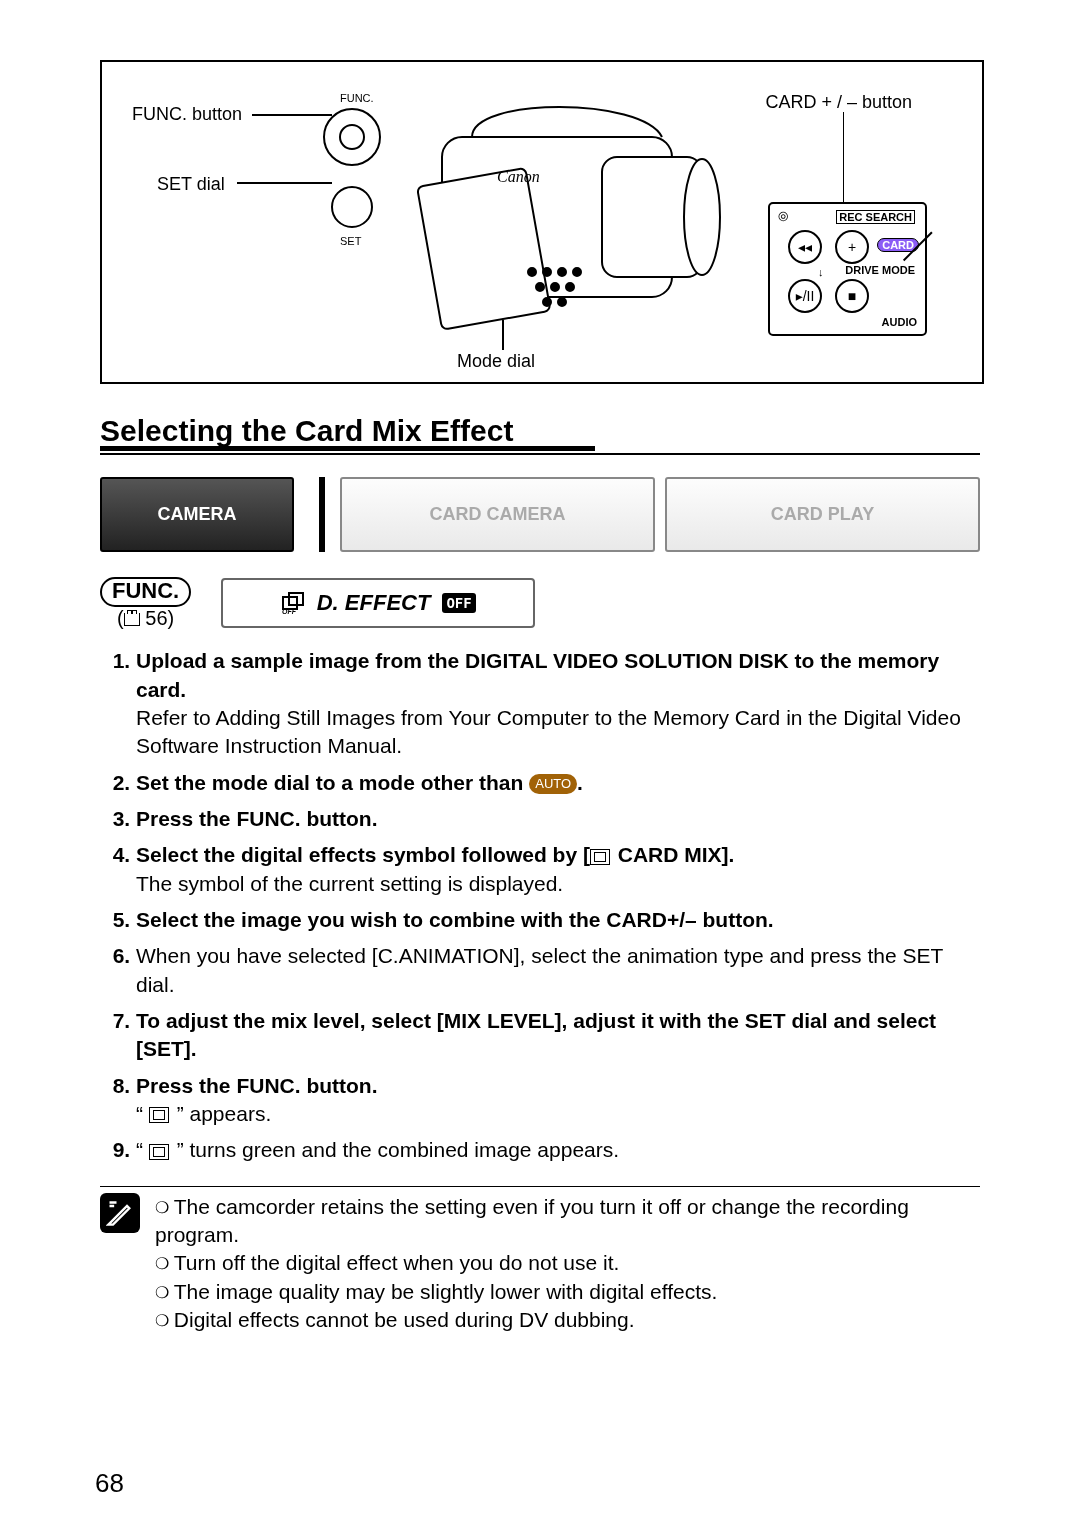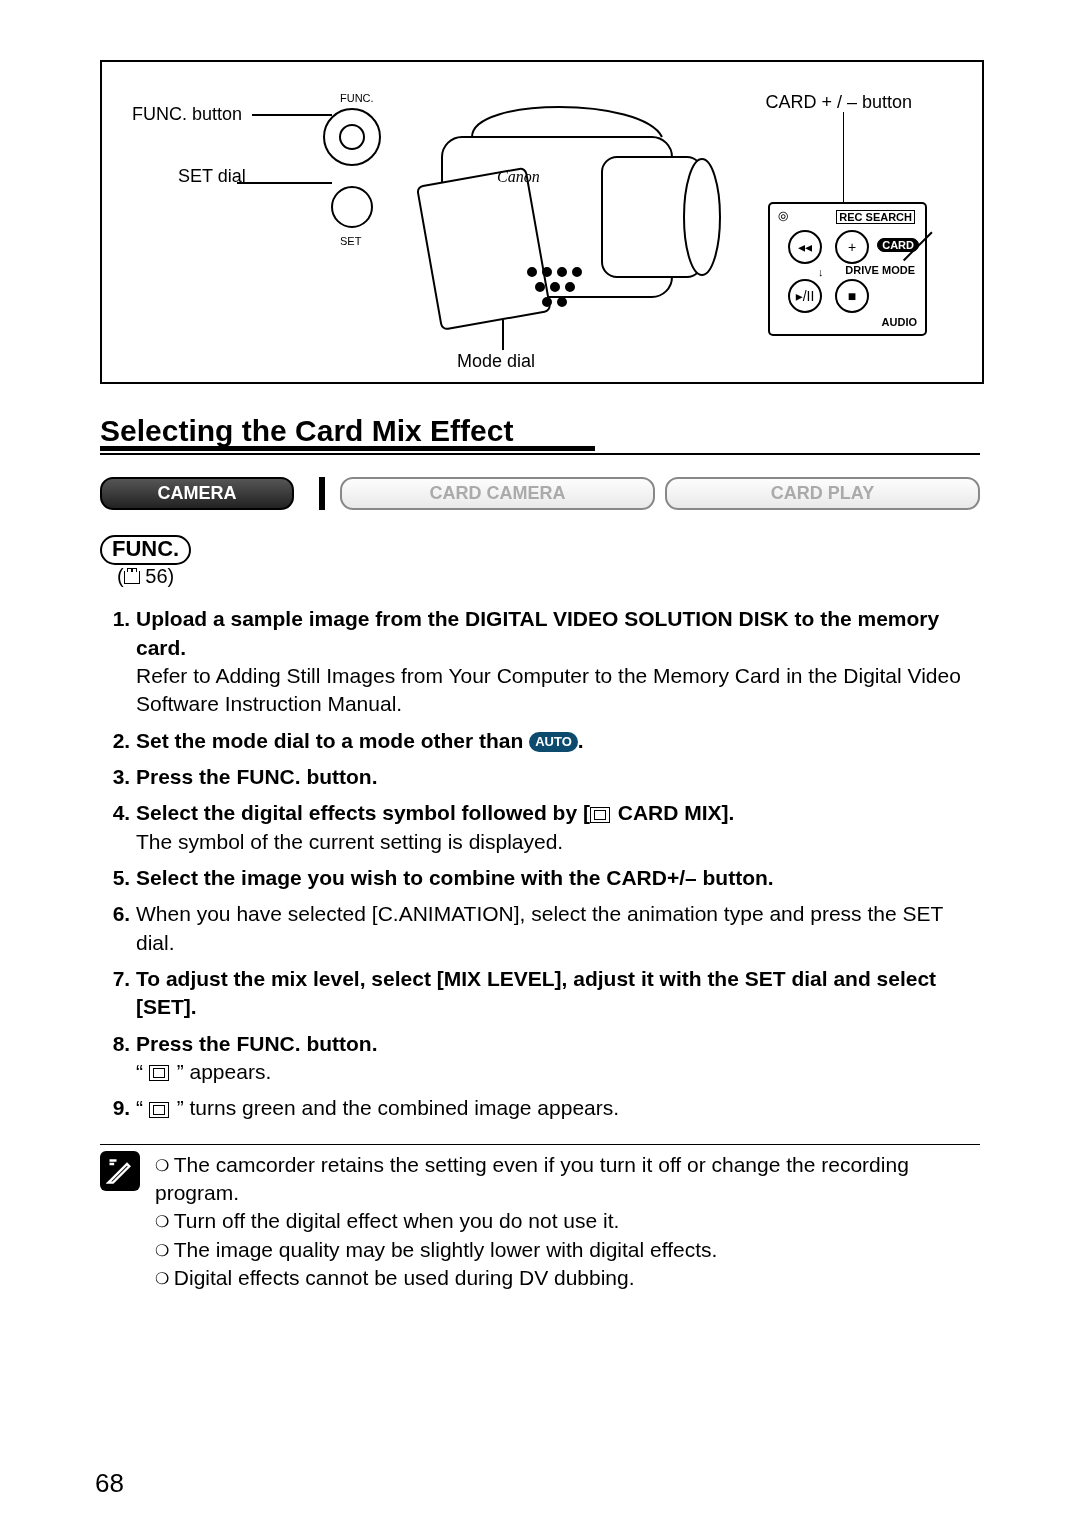--- a/index.html
+++ b/index.html
@@ -73,36 +73,36 @@
     position: absolute;
     font-size: 11px;
     font-weight: bold;
   }
   .btn-panel .cap {
     position: absolute;
     font-size: 11px; font-weight: bold;
     padding: 0 4px;
     border: 1px solid #000;
     border-radius: 8px;
-    background: #000000; color: #fff;
+    background: #8b5cf6; color: #fff;
   }
 
   
   .mode-row {
     display: flex;
     gap: 10px;
     align-items: stretch;
     margin-bottom: 25px;
   }
   .mode-tab {
     flex:1;
     border: 2px solid #888;
-    border-radius: 13px;
+    border-radius: 3px;
     text-align: center;
-    padding: 4px 0;
+    padding: 25px 0;
     font-weight: bold;
     font-size: 18px;
     color: #aaa;
     background: linear-gradient(#fdfdfd,#e9e9e9);
   }
   .mode-tab.active {
     color: #fff;
     background: linear-gradient(#555,#222);
     border-color: #000;
     flex: 0 0 190px;
@@ -168,24 +168,24 @@
     padding-left: 36px;
     margin-top: 4px;
   }
   ol.steps > li { margin-bottom: 8px; }
   ol.steps > li > .step-head { font-weight: bold; }
   ol.steps > li > .step-body { font-weight: normal; }
   ol.steps > li::marker { font-weight: bold; }
 
   .inline-icon-auto {
     display:inline-block;
-    background:#0c4a6e; color:#fff;
+    background:#a16207; color:#fff;
     border-radius: 10px;
     font-size: 13px;
-    font-weight: bold;
+    font-weight: normal;
     padding: 1px 6px;
     vertical-align: middle;
   }
   .inline-icon-cardmix {
     display:inline-block;
     width: 18px; height: 14px;
     border:1px solid #000;
     position: relative;
     vertical-align: middle;
     margin-right:2px;
@@ -238,21 +238,21 @@
   }
 </style>
 </head>
 <body>
 
 <div class="page">
 
   <div class="diagram-box">
     <div class="diag-label" style="left:30px; top:42px;">FUNC. button</div>
     <div class="diag-line" style="left:150px; top:52px; width:80px;"></div>
-    <div class="diag-label" style="left:55px; top:104px;margin-left:21px;">SET dial</div>
+    <div class="diag-label" style="left:55px; top:112px;">SET dial</div>
     <div class="diag-line" style="left:135px; top:120px; width:95px;"></div>
     <div class="diag-label" style="right:70px; top:30px;">CARD + / – button</div>
     <div class="diag-line" style="right:138px; top:50px; width:1.5px; height:90px; background:#000;"></div>
     <div class="diag-label" style="left:355px; bottom:10px;">Mode dial</div>
     <div class="diag-line" style="left:400px; bottom:32px; width:1.5px; height:30px; background:#000;"></div>
 
     <div class="camera-illus">
       <svg viewBox="0 0 420 280">
         <g fill="#fff" stroke="#000" stroke-width="2">
 
@@ -312,20 +312,29 @@
     <div class="vbar"></div>
     <div class="mode-tab">CARD CAMERA</div>
     <div class="mode-tab">CARD PLAY</div>
   </div>
 
   <div class="func-row">
     <div class="func-badge">
       <span class="pill">FUNC.</span>
       <span class="page-ref">(<span style="display:inline-block;width:14px;height:12px;border:1.5px solid #000;border-top:none;vertical-align:middle;position:relative;"><span style="position:absolute;left:2px;top:-3px;width:4px;height:3px;border:1.5px solid #000;border-bottom:none;"></span><span style="position:absolute;right:2px;top:-3px;width:4px;height:3px;border:1.5px solid #000;border-bottom:none;"></span></span> <span>56</span>)</span>
     </div>
+    <div class="effect-box">
+      <svg class="eff-icon" viewBox="0 0 24 24">
+          <rect x="2" y="6" width="14" height="12" fill="none" stroke="#000" stroke-width="2"></rect>
+          <rect x="8" y="2" width="14" height="12" fill="none" stroke="#000" stroke-width="2"></rect>
+          <text x="1" y="23" font-size="7">OFF</text>
+        </svg>
+      <span>D. EFFECT</span>
+        <span class="eff-off">OFF</span>
+    </div>
   </div>
 
   <ol class="steps">
     <li>
       <div class="step-head">Upload a sample image from the DIGITAL VIDEO SOLUTION DISK to the memory card.</div>
       <div class="step-body">Refer to Adding Still Images from Your Computer to the Memory Card in the Digital Video Software Instruction Manual.</div>
     </li>
     <li>
       <div class="step-head"><span>Set the mode dial to a mode other than </span><span class="inline-icon-auto">AUTO</span><span>.</span></div>
     </li>

